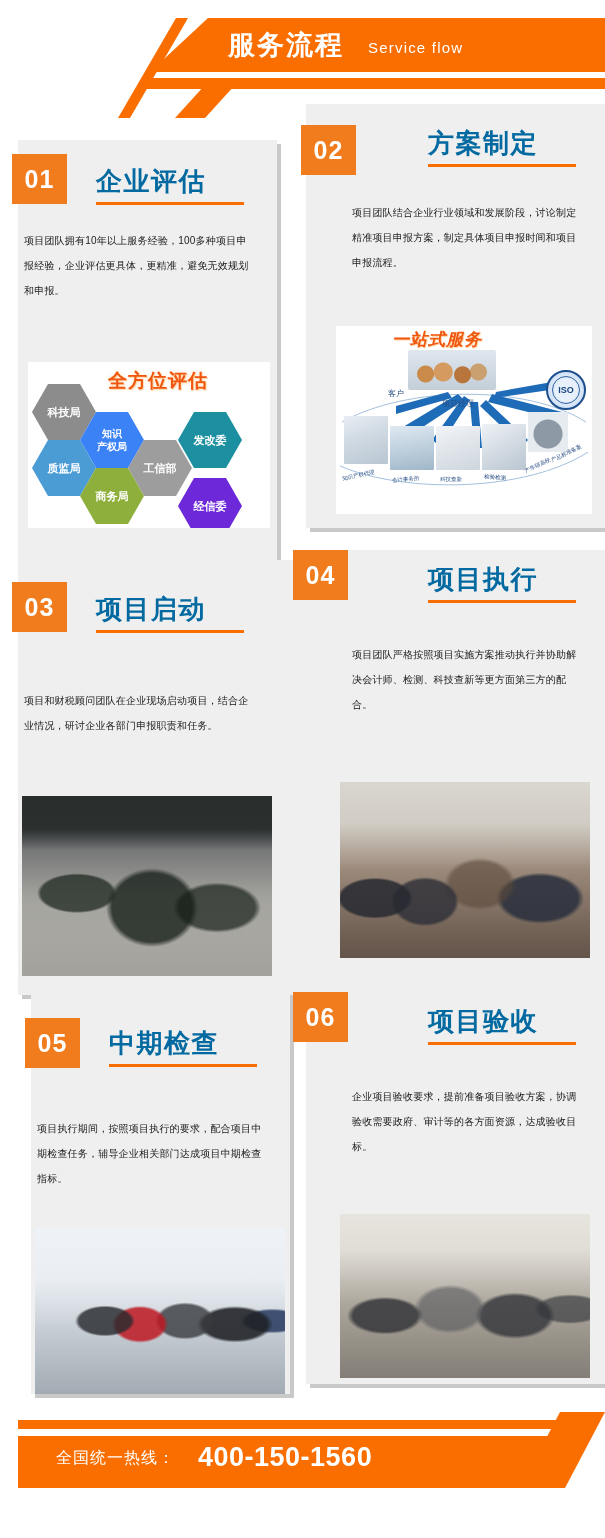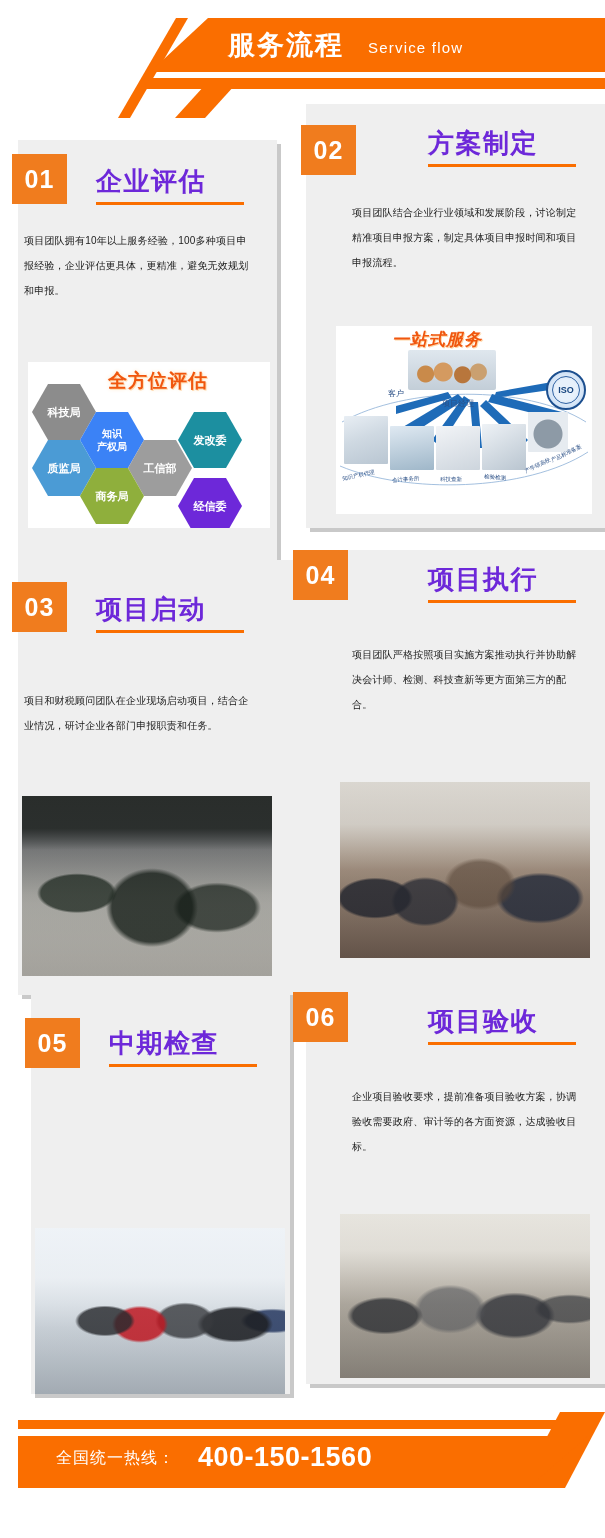--- a/index.html
+++ b/index.html
@@ -54,21 +54,21 @@
   }
   .card.right .card-body { left:18px; }
   .num {
     position:absolute; left:0; top:0;
     width:55px; height:50px; background:#F07C1E;
     color:#ffffff; font-size:25px; font-weight:bold;
     display:flex; align-items:center; justify-content:center;
     letter-spacing:1px; z-index:4;
   }
   .title {
-    position:absolute; font-size:26px; font-weight:bold; color:#6d28d9;
+    position:absolute; font-size:26px; font-weight:bold; color:#0369a1;
     letter-spacing:1.5px; white-space:nowrap; z-index:3;
   }
   .title-rule {
     position:absolute; height:3px; background:#FA6E00; z-index:3;
   }
   .desc {
     position:absolute; color:#1a1a1a; font-size:10px;
     line-height:25px; letter-spacing:0.2px; z-index:3;
   }
 
@@ -278,20 +278,21 @@
             radial-gradient(ellipse at 80% 66%, rgba(40,46,60,.85) 0 38px, transparent 44px),
             linear-gradient(180deg, rgba(225,222,216,.6) 0 24%, rgba(150,120,96,.35) 50%, rgba(90,70,58,.5) 100%);"></div>
       </div>
     </div>
 
     <div class="card" style="left:13px; top:890px; width:277px; height:400px;">
       <div class="card-body"></div>
       <div class="num" style="left:12px; top:24px;">05</div>
       <div class="title" style="left:96px; top:32px;">中期检查</div>
       <div class="title-rule" style="left:96px; top:70px; width:148px;"></div>
+      <div class="desc" style="left:24px; top:122px; width:232px;">项目执行期间，按照项目执行的要求，配合项目中期检查任务，辅导企业相关部门达成项目中期检查指标。</div>
 
       <div class="photo" style="left:22px; top:234px; width:250px; height:166px;
            background:linear-gradient(180deg,#e9eef3 0%,#cfd6dc 45%,#9aa3ab 100%);">
         <div class="sky" style="
           background:
             radial-gradient(ellipse at 28% 56%, rgba(40,42,46,.82) 0 26px, transparent 30px),
             radial-gradient(ellipse at 42% 58%, rgba(190,24,34,.85) 0 24px, transparent 28px),
             radial-gradient(ellipse at 60% 56%, rgba(56,58,62,.8) 0 26px, transparent 30px),
             radial-gradient(ellipse at 80% 58%, rgba(30,32,36,.88) 0 32px, transparent 38px),
             radial-gradient(ellipse at 95% 56%, rgba(38,56,96,.85) 0 26px, transparent 32px),

